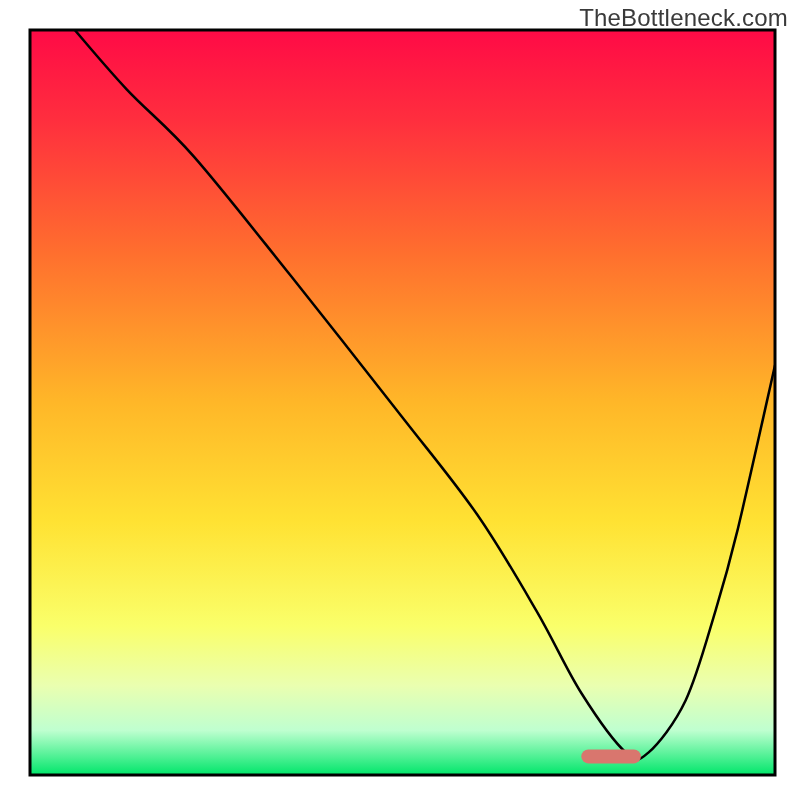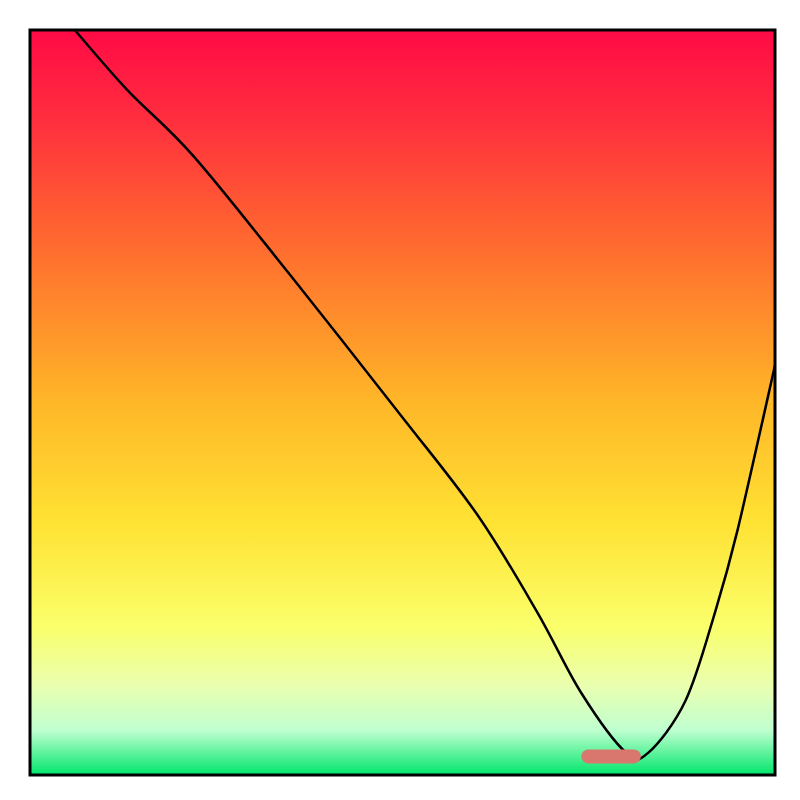--- a/index.html
+++ b/index.html
@@ -26,20 +26,21 @@
     letter-spacing: 0.2px;
   }
   svg {
     display: block;
   }
 </style>
 </head>
 <body>
 
 <div class="stage">
+  <div class="watermark">TheBottleneck.com</div>
 
   <svg id="plot" width="800" height="800" viewBox="0 0 800 800">
     <defs>
       <linearGradient id="bg-grad" x1="0" y1="0" x2="0" y2="1">
           <stop offset="0.0%" stop-color="#ff0a46"></stop>
           <stop offset="12.0%" stop-color="#ff2e3e"></stop>
           <stop offset="30.0%" stop-color="#ff6f2e"></stop>
           <stop offset="50.0%" stop-color="#ffb728"></stop>
           <stop offset="66.0%" stop-color="#ffe233"></stop>
           <stop offset="80.0%" stop-color="#faff6a"></stop>

